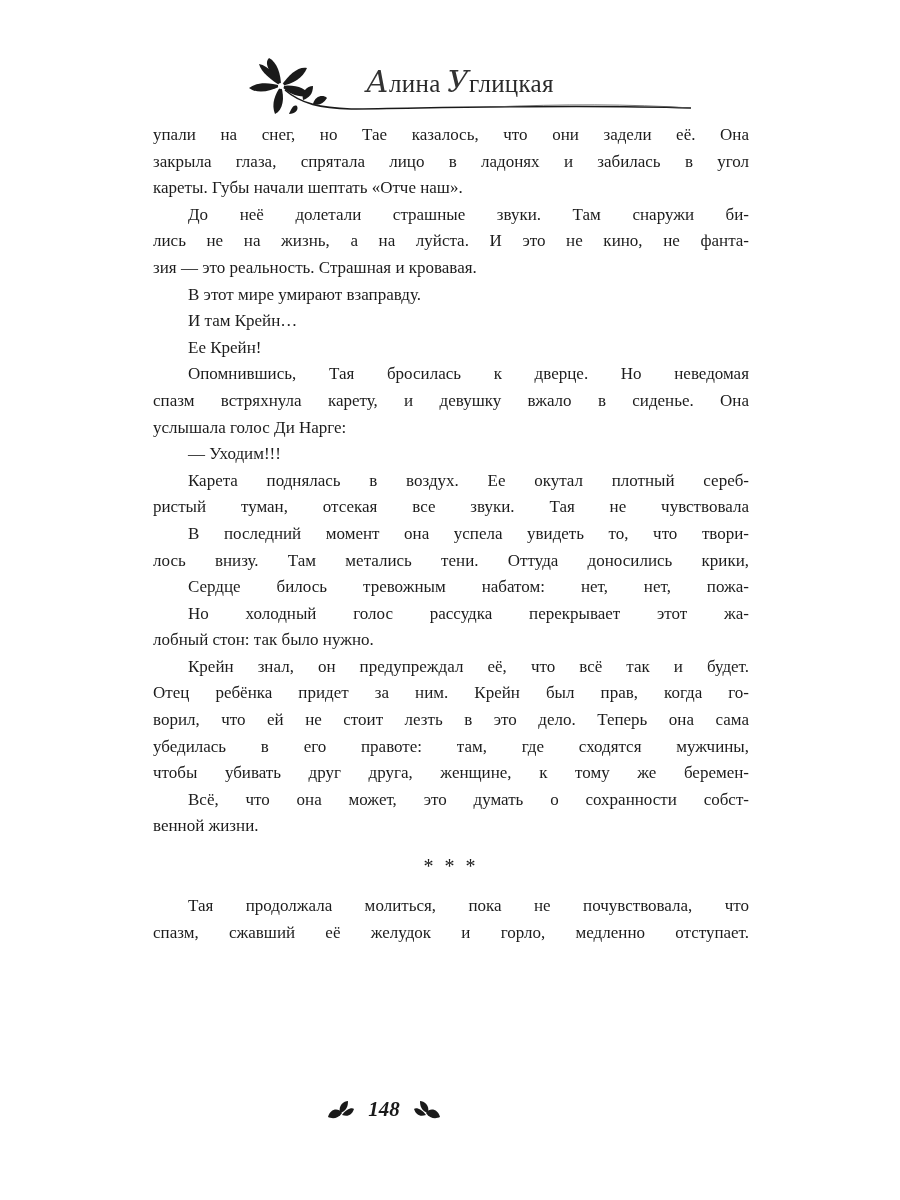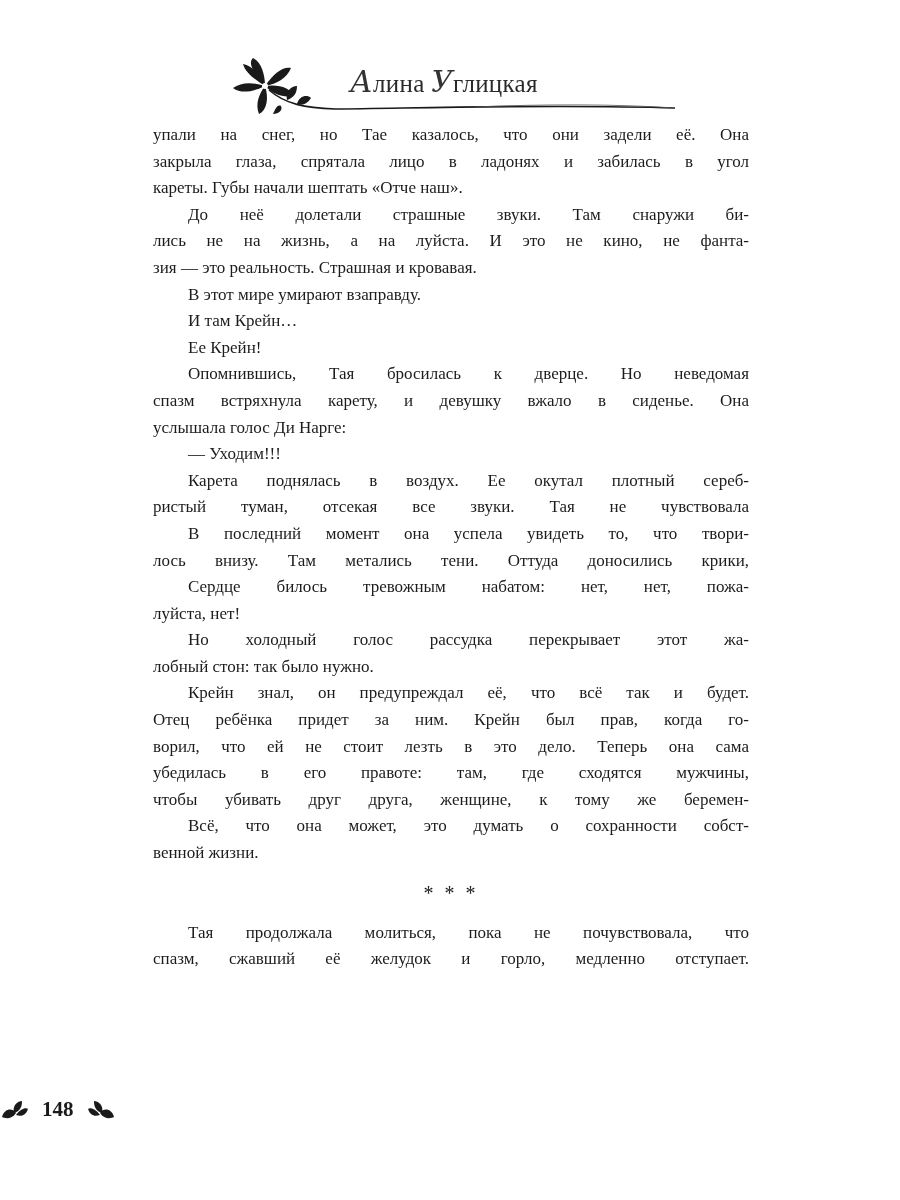--- a/index.html
+++ b/index.html
@@ -10,21 +10,21 @@
   body {
     width: 900px;
     height: 1200px;
     position: relative;
     overflow: hidden;
     color: #1c1c1c;
     font-family: "Liberation Serif", "DejaVu Serif", serif;
   }
   .header {
     position: absolute;
-    left: 225px;
+    left: 241px;
     top: 52px;
     width: 450px;
     height: 70px;
   }
   .header svg { position: absolute; left: 0; top: 0; }
   .header-title {
     position: absolute;
     left: 125px;
     top: 12px;
     font-size: 25px;
@@ -68,21 +68,22 @@
     text-align: center;
     font-size: 20px;
     letter-spacing: 3px;
   }
   .footer {
     position: absolute;
     left: 0;
     width: 768px;
     top: 1097px;
     height: 36px;
-    text-align: left;
+    text-align: center;
+    font-style: italic;
   }
   .footer-inner {
     display: inline-flex;
     align-items: center;
     gap: 12px;
   }
   .page-number {
     font-size: 21px;
     font-weight: bold;
     color: #1a1a1a;
@@ -129,21 +130,20 @@
       <span class="line indent last">Ее Крейн!</span>
       <span class="line indent">Опомнившись, Тая бросилась к дверце. Но неведомая</span>
       <span class="line">спазм встряхнула карету, и девушку вжало в сиденье. Она</span>
       <span class="line last">услышала голос Ди Нарге:</span>
       <span class="line indent last">— Уходим!!!</span>
       <span class="line indent">Карета поднялась в воздух. Ее окутал плотный сереб-</span>
       <span class="line">ристый туман, отсекая все звуки. Тая не чувствовала</span>
       <span class="line indent">В последний момент она успела увидеть то, что твори-</span>
       <span class="line">лось внизу. Там метались тени. Оттуда доносились крики,</span>
       <span class="line indent">Сердце билось тревожным набатом: нет, нет, пожа-</span>
-      <span class="line last">луйста, нет!</span>
       <span class="line indent">Но холодный голос рассудка перекрывает этот жа-</span>
       <span class="line last">лобный стон: так было нужно.</span>
       <span class="line indent">Крейн знал, он предупреждал её, что всё так и будет.</span>
       <span class="line">Отец ребёнка придет за ним. Крейн был прав, когда го-</span>
       <span class="line">ворил, что ей не стоит лезть в это дело. Теперь она сама</span>
       <span class="line">убедилась в его правоте: там, где сходятся мужчины,</span>
       <span class="line">чтобы убивать друг друга, женщине, к тому же беремен-</span>
       <span class="line indent">Всё, что она может, это думать о сохранности собст-</span>
       <span class="line last">венной жизни.</span>
     </div>

